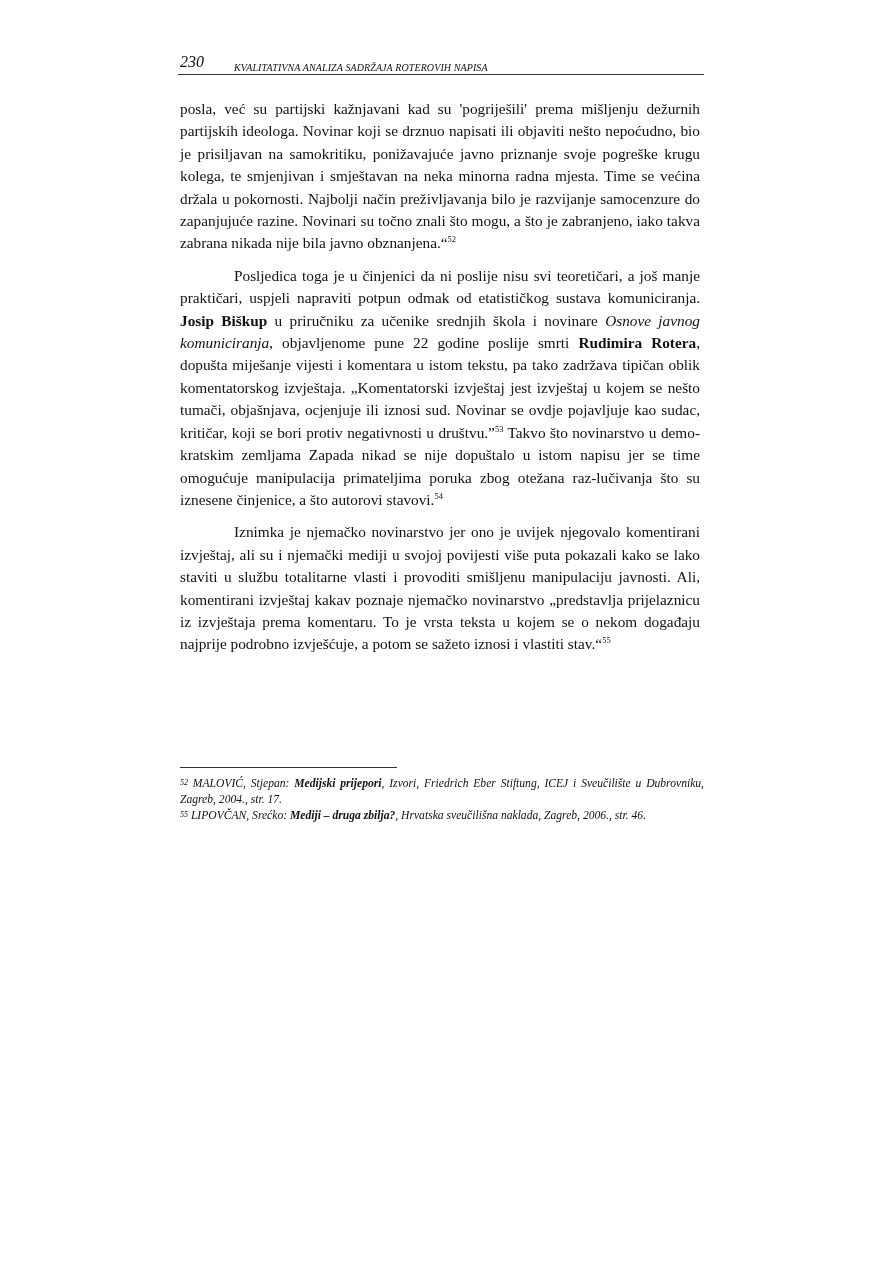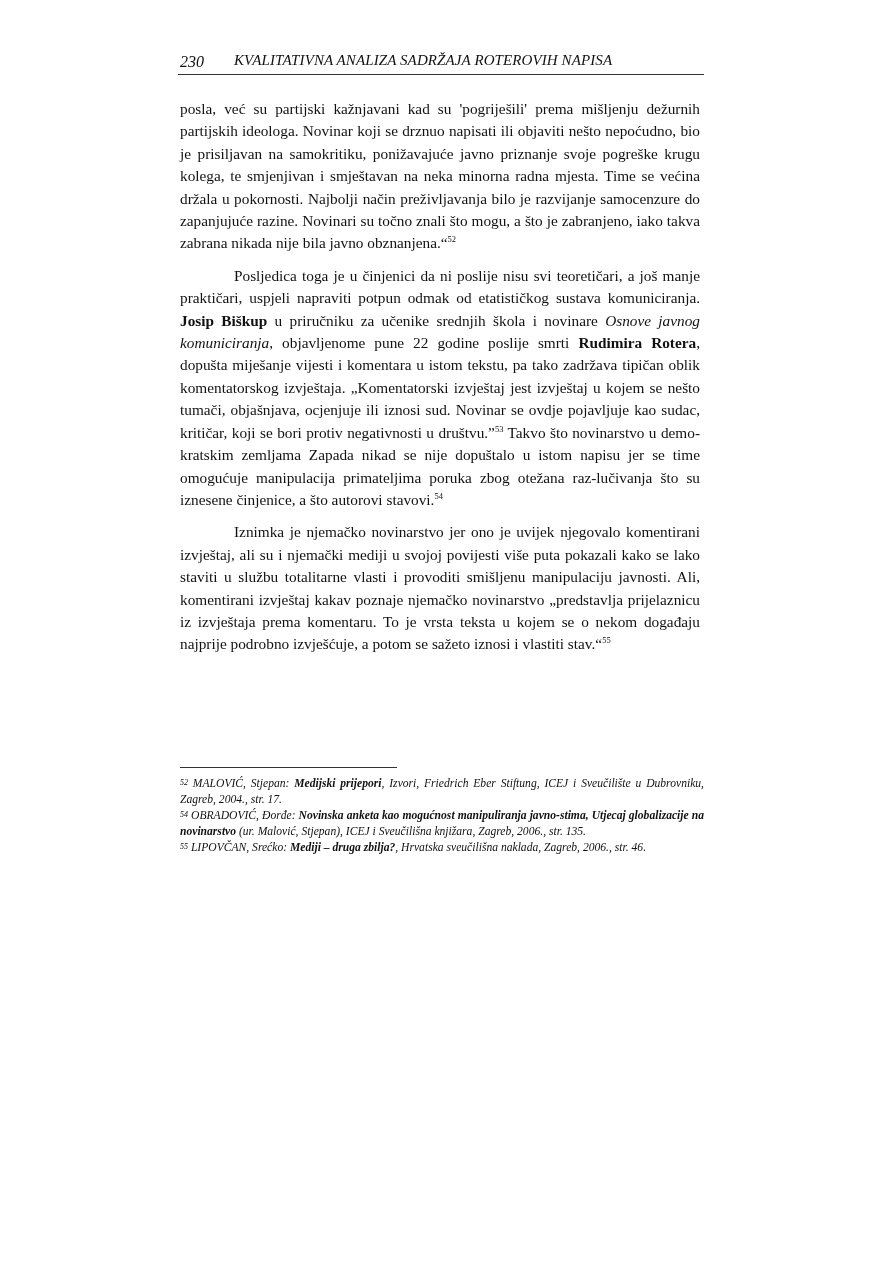--- a/index.html
+++ b/index.html
@@ -2,21 +2,21 @@
 <html><head>
 <meta charset="utf-8">
 <style>
   html, body { margin: 0; padding: 0; background: #ffffff; }
   body { width: 892px; height: 1263px; position: relative; overflow: hidden;
          font-family: "Liberation Serif", "DejaVu Serif", serif; color: #111; }
   .page { position: absolute; left: 180px; top: 0; width: 524px; }
   .header { position: absolute; left: -2px; top: 52px; width: 526px; height: 22px;
             border-bottom: 1px solid #333; font-size: 15px; font-style: italic; }
   .header .num { position: absolute; left: 2px; top: 1px; font-size: 16px; }
-  .header .title { position: absolute; left: 56px; top: 0; font-size: 15px; letter-spacing: 0.1px; }
+  .header .title { position: absolute; left: 56px; top: 10px; font-size: 10px; letter-spacing: 0.1px; }
   .body { position: absolute; left: 0; top: 98px; width: 524px; font-size: 15.3px; line-height: 22.4px; }
   .body p { margin: 0 4px 10px 0; text-align: justify; }
   .body p.indent { text-indent: 54px; }
   sup { font-size: 8.5px; line-height: 0; vertical-align: super; }
   i { font-style: italic; }
   .fn-rule { position: absolute; left: 0; top: 767px; width: 217px; border-top: 1px solid #333; }
   .footnotes { position: absolute; left: 0; top: 775px; width: 524px; font-size: 11.6px; line-height: 15.6px; }
   .footnotes p { margin: 0; text-align: justify; font-style: italic; }
   .footnotes .fnnum { font-size: 8px; vertical-align: 2px; }
 </style>
@@ -35,17 +35,16 @@
 
     <p class="indent"><span>Posljedica toga je u činjenici da ni poslije nisu svi teoretičari, a još manje praktičari, uspjeli napraviti potpun odmak od etatističkog sustava komuniciranja. </span><b>Josip Biškup</b><span> u priručniku za učenike srednjih škola i novinare </span><i>Osnove javnog komuniciranja</i><span>, objavljenome pune 22 godine poslije smrti </span><b>Rudimira Rotera</b><span>,  dopušta miješanje vijesti i komentara u istom tekstu, pa tako zadržava tipičan oblik komentatorskog izvještaja. „Komentatorski izvještaj jest izvještaj u kojem se nešto tumači, objašnjava, ocjenjuje ili iznosi sud. Novinar se ovdje pojavljuje kao sudac, kritičar, koji se bori protiv negativnosti u društvu.”</span><sup>53</sup><span> Takvo što novinarstvo u demo-kratskim zemljama Zapada nikad se nije dopuštalo u istom napisu jer  se time omogućuje manipulacija primateljima poruka zbog otežana raz-lučivanja što su iznesene činjenice, a što autorovi stavovi.</span><sup>54</sup></p>
 
     <p class="indent"><span>Iznimka je njemačko novinarstvo jer ono je uvijek njegovalo komentirani izvještaj, ali su i njemački mediji u svojoj povijesti više puta pokazali kako se lako staviti u službu totalitarne vlasti i provoditi smišljenu manipulaciju javnosti. Ali, komentirani izvještaj kakav poznaje njemačko novinarstvo „predstavlja prijelaznicu iz izvještaja prema komentaru. To je vrsta teksta u kojem se o nekom događaju najprije podrobno izvješćuje, a potom se sažeto iznosi i vlastiti stav.“</span><sup>55</sup></p>
   </div>
 
   <div class="fn-rule"></div>
 
   <div class="footnotes">
     <p><span class="fnnum">52</span><span> MALOVIĆ, Stjepan: </span><b>Medijski prijepori</b><span>, Izvori, Friedrich Eber Stiftung, ICEJ i Sveučilište u Dubrovniku, Zagreb, 2004., str. 17.</span></p>
-    <p><span class="fnnum">54</span><span> OBRADOVIĆ, Đorđe: </span><b>Novinska anketa kao mogućnost manipuliranja javno-stima, Utjecaj globalizacije na novinarstvo</b><span> (ur. Malović, Stjepan), ICEJ i Sveučilišna knjižara, Zagreb, 2006., str. 135.</span></p>
     <p><span class="fnnum">55</span><span> LIPOVČAN, Srećko: </span><b>Mediji – druga zbilja?</b><span>, Hrvatska sveučilišna naklada, Zagreb, 2006., str. 46.</span></p>
   </div>
 
 </div>
 
 </body></html>

